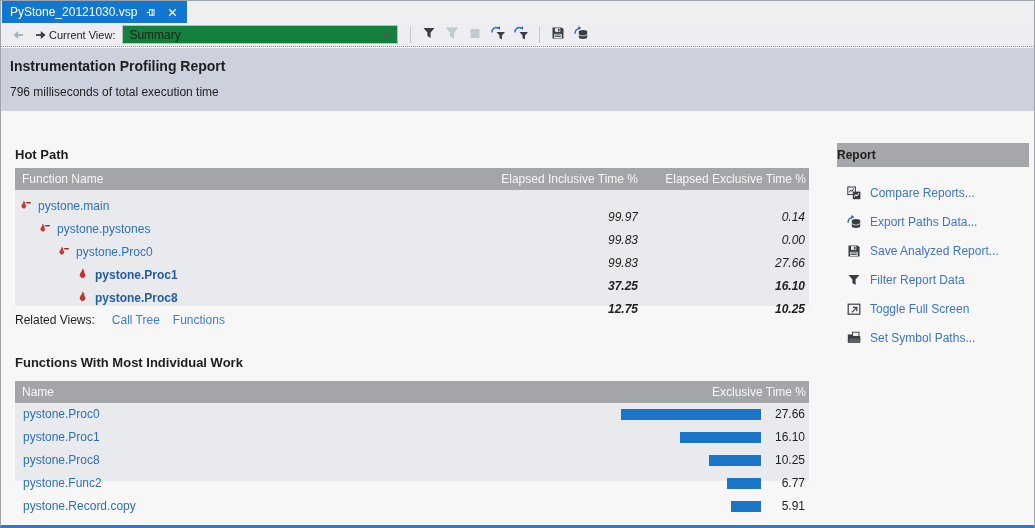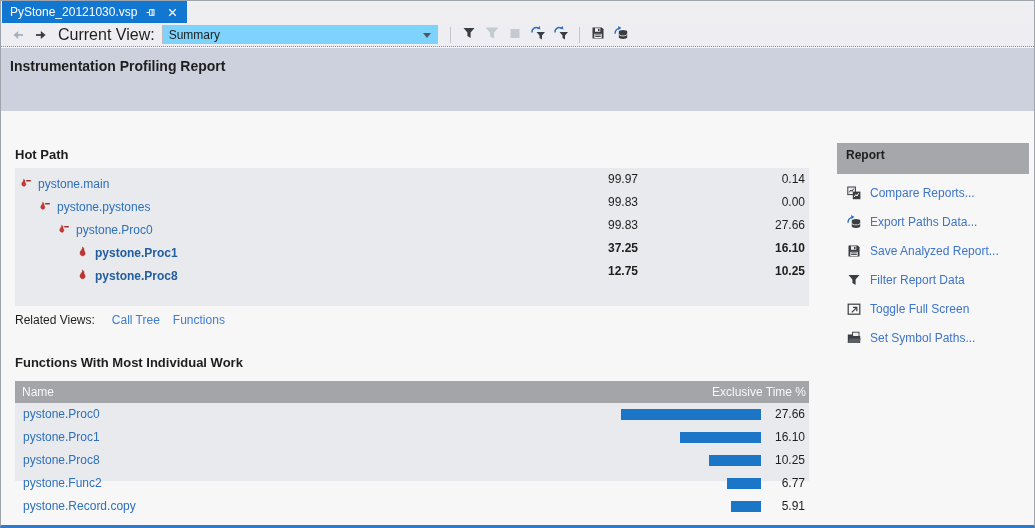--- a/index.html
+++ b/index.html
@@ -15,22 +15,22 @@
        display:flex;align-items:center;padding:0 8px;font-size:12px;gap:8px;}
   .ticon{width:13px;height:13px;display:inline-flex;}
   .ticon svg{width:13px;height:13px;}
   
   .toolbar{position:absolute;left:0;top:22px;right:0;height:24px;background:#EEEEF2;
            border-bottom:1px dotted #8A8A8A;display:flex;align-items:center;box-sizing:border-box;}
   .nav-btn{width:16px;height:16px;display:inline-flex;}
   .nav-btn svg{width:16px;height:16px;}
   #nav-back{margin-left:9px;}
   #nav-fwd{margin-left:7px;}
-  .tb-label{margin-left:9px;font-size:16px;white-space:nowrap;}
-  .dropdown{position:relative;margin-left:7px;width:276px;height:19px;background:#7dd3fc;
+  .tb-label{font-size:11px;white-space:nowrap;}
+  .dropdown{position:relative;margin-left:7px;width:276px;height:19px;background:#15803d;
             border:1px solid #BCBCC4;font-size:12px;line-height:18px;padding-left:6px;
             box-sizing:border-box;}
   .dd-arrow{position:absolute;right:6px;top:7px;width:0;height:0;
             border-left:4px solid transparent;border-right:4px solid transparent;
             border-top:5px solid #55575C;}
   .icons-row{display:flex;align-items:center;margin-left:8px;gap:5px;}
   .tb-sep{width:1px;height:16px;background:#C4C4CC;margin:0 4px;}
   .tb-btn{width:18px;height:18px;display:flex;align-items:center;justify-content:center;}
   .tb-btn svg{width:16px;height:16px;}
   .tb-btn.disabled svg path,.tb-btn.disabled svg rect,.tb-btn.disabled svg line,.tb-btn.disabled svg ellipse{
@@ -49,34 +49,34 @@
   .tbl-head{position:relative;height:22px;background:#A3A5A9;color:#F7F7F7;
             font-size:12px;line-height:22px;}
   .th-name{padding-left:7px;}
   .th-right1{position:absolute;right:171px;top:0;}
   .th-right2{position:absolute;right:3px;top:0;}
   .hp-row{position:relative;height:23px;font-size:12px;display:flex;align-items:flex-end;}
   .row-icon{width:14px;height:14px;display:inline-flex;margin-right:6px;flex:none;}
   .row-icon svg{width:14px;height:14px;}
   .fn-link{color:#2D70BC;cursor:pointer;white-space:nowrap;}
   .fn-link.bold{font-weight:bold;color:#235E9E;}
-  .num{position:absolute;line-height:23px;top:0;}
+  .num{position:absolute;line-height:23px;top:16px;font-style:italic;}
   .hp-incl{right:171px;}
   .hp-excl{right:4px;}
   .num.bold{font-weight:bold;}
   #related{position:absolute;left:14px;top:312px;font-size:12px;display:flex;align-items:center;}
   #related .rv-label{margin-right:17px;}
   .rv-link{color:#3E7CD6;cursor:pointer;margin-right:13px;}
   .wk-row{position:relative;height:23px;line-height:23px;font-size:12px;}
   .wk-link{position:absolute;left:8px;color:#2D70BC;cursor:pointer;}
   .wk-bar{position:absolute;right:48px;top:6px;height:11px;background:#1C76C8;}
   .wk-val{position:absolute;right:4px;}
   
-  #report-head{position:absolute;left:836px;top:142px;width:192px;height:31px;background:#A6A7AA;
-               font-size:12px;font-weight:bold;line-height:24px;padding-left:9px;
+  #report-head{position:absolute;left:836px;top:142px;width:192px;height:24px;background:#A6A7AA;
+               font-size:12px;font-weight:bold;line-height:24px;
                box-sizing:border-box;color:#1E1E1E;}
   #report-items{position:absolute;left:836px;top:177px;width:192px;}
   .rp-item{height:29px;display:flex;align-items:center;font-size:12px;color:#3E74C9;cursor:pointer;}
   .rp-icon{width:16px;height:16px;display:inline-flex;margin:0 8px 0 9px;flex:none;}
   .rp-icon svg{width:16px;height:16px;}
 </style>
 </head>
 <body>
 
 <div id="window">
@@ -167,24 +167,30 @@
               <ellipse cx="10" cy="6.8" rx="4.2" ry="1.7" fill="#3A3D41"></ellipse>
               <path fill="#3A3D41" d="M5.8 6.8h8.4v5.4c0 .9-1.9 1.7-4.2 1.7s-4.2-.8-4.2-1.7z"></path>
               <path d="M5.8 9.2c0 .9 1.9 1.7 4.2 1.7s4.2-.8 4.2-1.7" fill="none" stroke="#EFEFF2" stroke-width="0.8"></path>
             </svg></span>
         </span>
       </div>
   </div>
 
   <div class="header-band">
     <div class="hb-title">Instrumentation Profiling Report</div>
+    <div class="hb-sub">796 milliseconds of total execution time</div>
   </div>
 
   <div class="section-title" id="hot-path-title">Hot Path</div>
   <div class="tbl" id="hp-table">
+    <div class="tbl-head">
+      <span class="th-name">Function Name</span>
+      <span class="th-right1">Elapsed Inclusive Time %</span>
+      <span class="th-right2">Elapsed Exclusive Time %</span>
+    </div>
     <div id="hp-body">
         <div class="hp-row" style="padding-left: 3px;">
           <span class="row-icon">
             <svg viewBox="0 0 16 16">
               <path fill="#CA3A32" stroke="#8E1F1B" stroke-width="0.5" d="M6.4 2.6c.5 1.5-.8 2.4-1.5 3.6-.6 1-.8 2.2-.2 3.2.6 1 1.8 1.4 2.7 1.1 1-.3 1.7-1.3 1.6-2.4-.1-1.3-1.1-1.9-1.1-3.1 0-.7.2-1.6-1.5-2.4z"></path>
               <path d="M9.4 3.4h5.2v1.7H9.4z" fill="#9E2B25"></path>
             </svg>
           </span>
           <span class="fn-link">pystone.main</span>
           <span class="num hp-incl">99.97</span>

